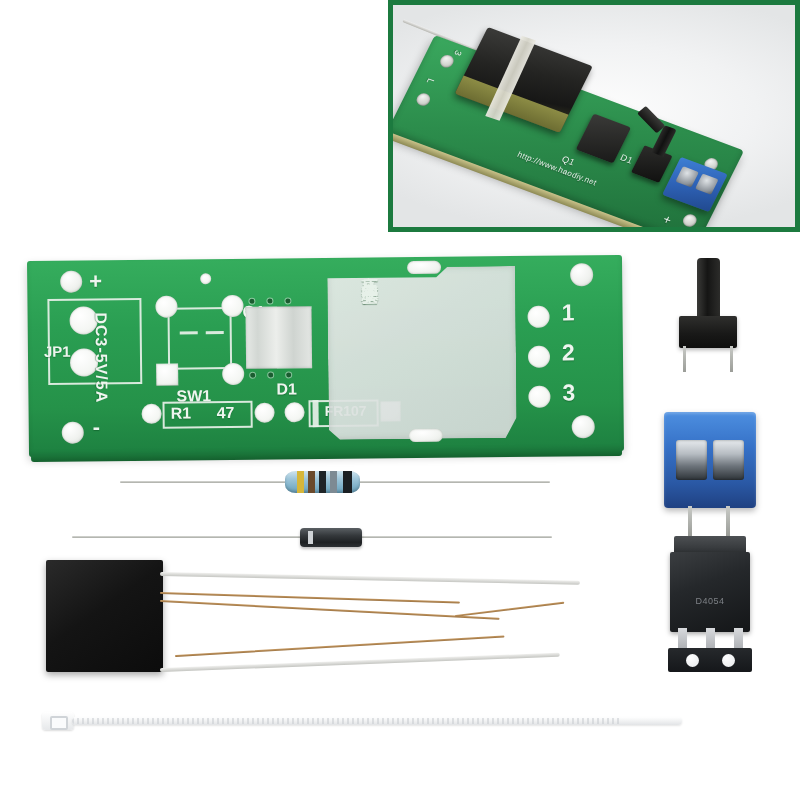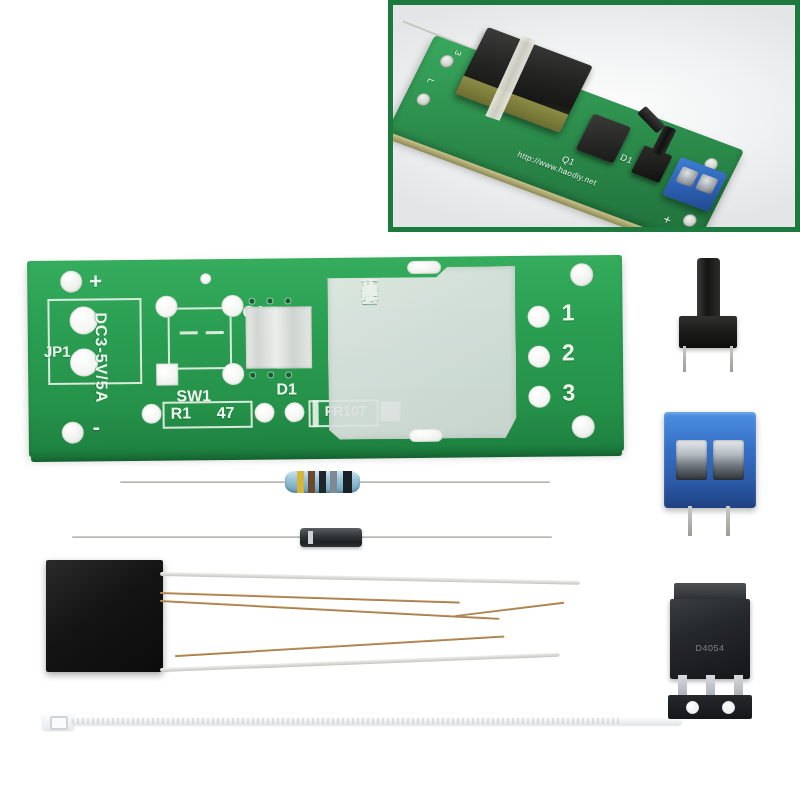--- a/index.html
+++ b/index.html
@@ -315,21 +315,21 @@
     box-shadow: inset 0 0 3px rgba(0,0,0,.4);
   }
   .tb-screw.a { left: 12px; }
   .tb-screw.b { left: 49px; }
   .tb-pin {
     position:absolute; top: 94px; width: 4px; height: 30px;
     background: linear-gradient(#c9cbc7, #9a9c97);
   }
 
   
-  .to220 { position:absolute; left: 658px; top: 583px; width: 104px; height: 115px; }
+  .to220 { position:absolute; left: 658px; top: 536px; width: 104px; height: 115px; }
   .to220-tab {
     position:absolute; left: 16px; top: 0; width: 72px; height: 20px;
     background: linear-gradient(180deg, #4d5053, #2a2d30);
     border-radius: 2px 2px 0 0;
   }
   .to220-body {
     position:absolute; left: 12px; top: 16px; width: 80px; height: 80px;
     background: linear-gradient(160deg, #3b3e41 0%, #25282b 40%, #141618 100%);
     border-radius: 2px;
     box-shadow: 0 2px 5px rgba(0,0,0,.35);

